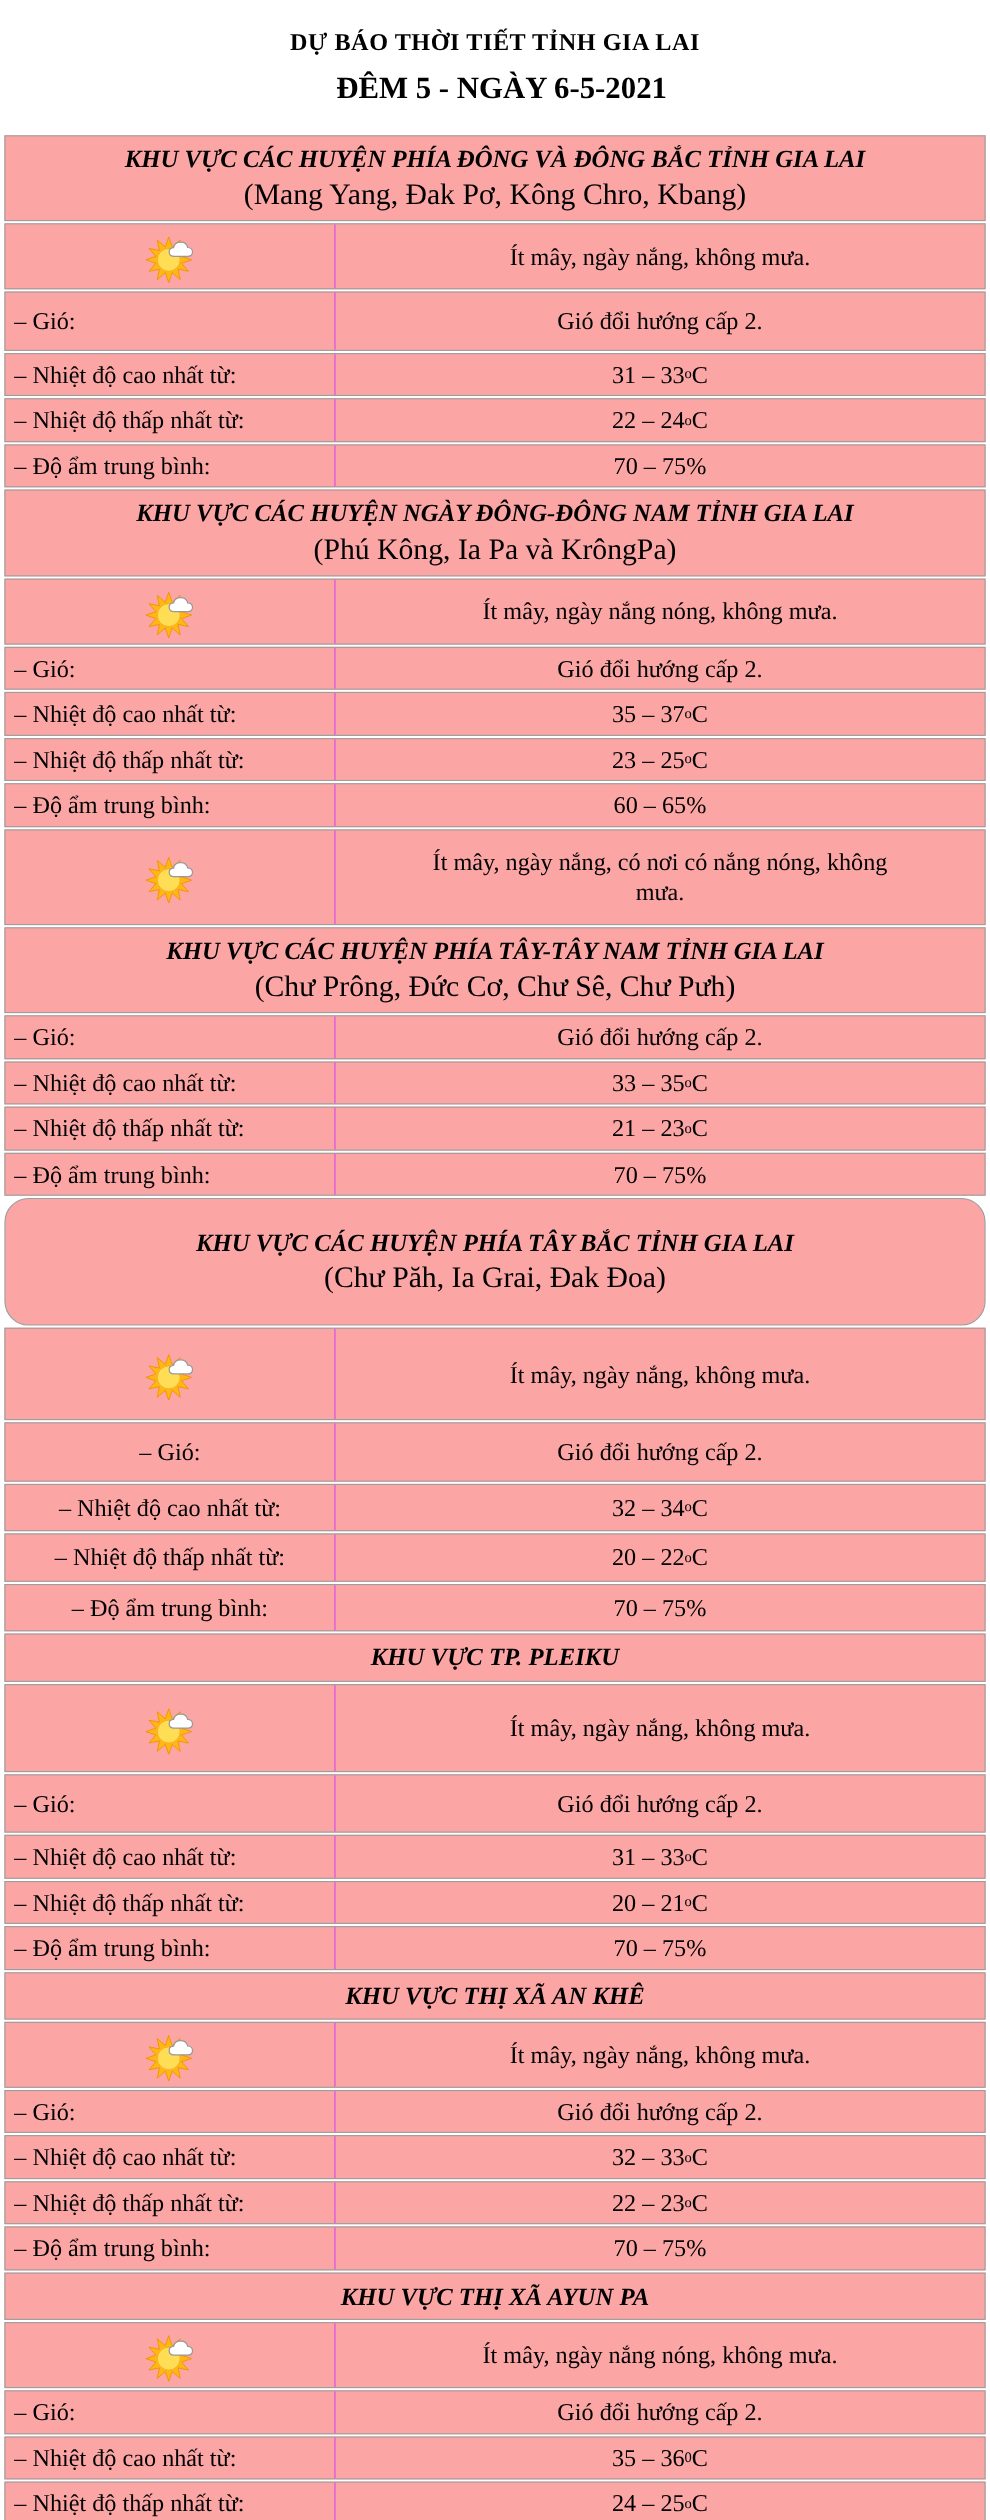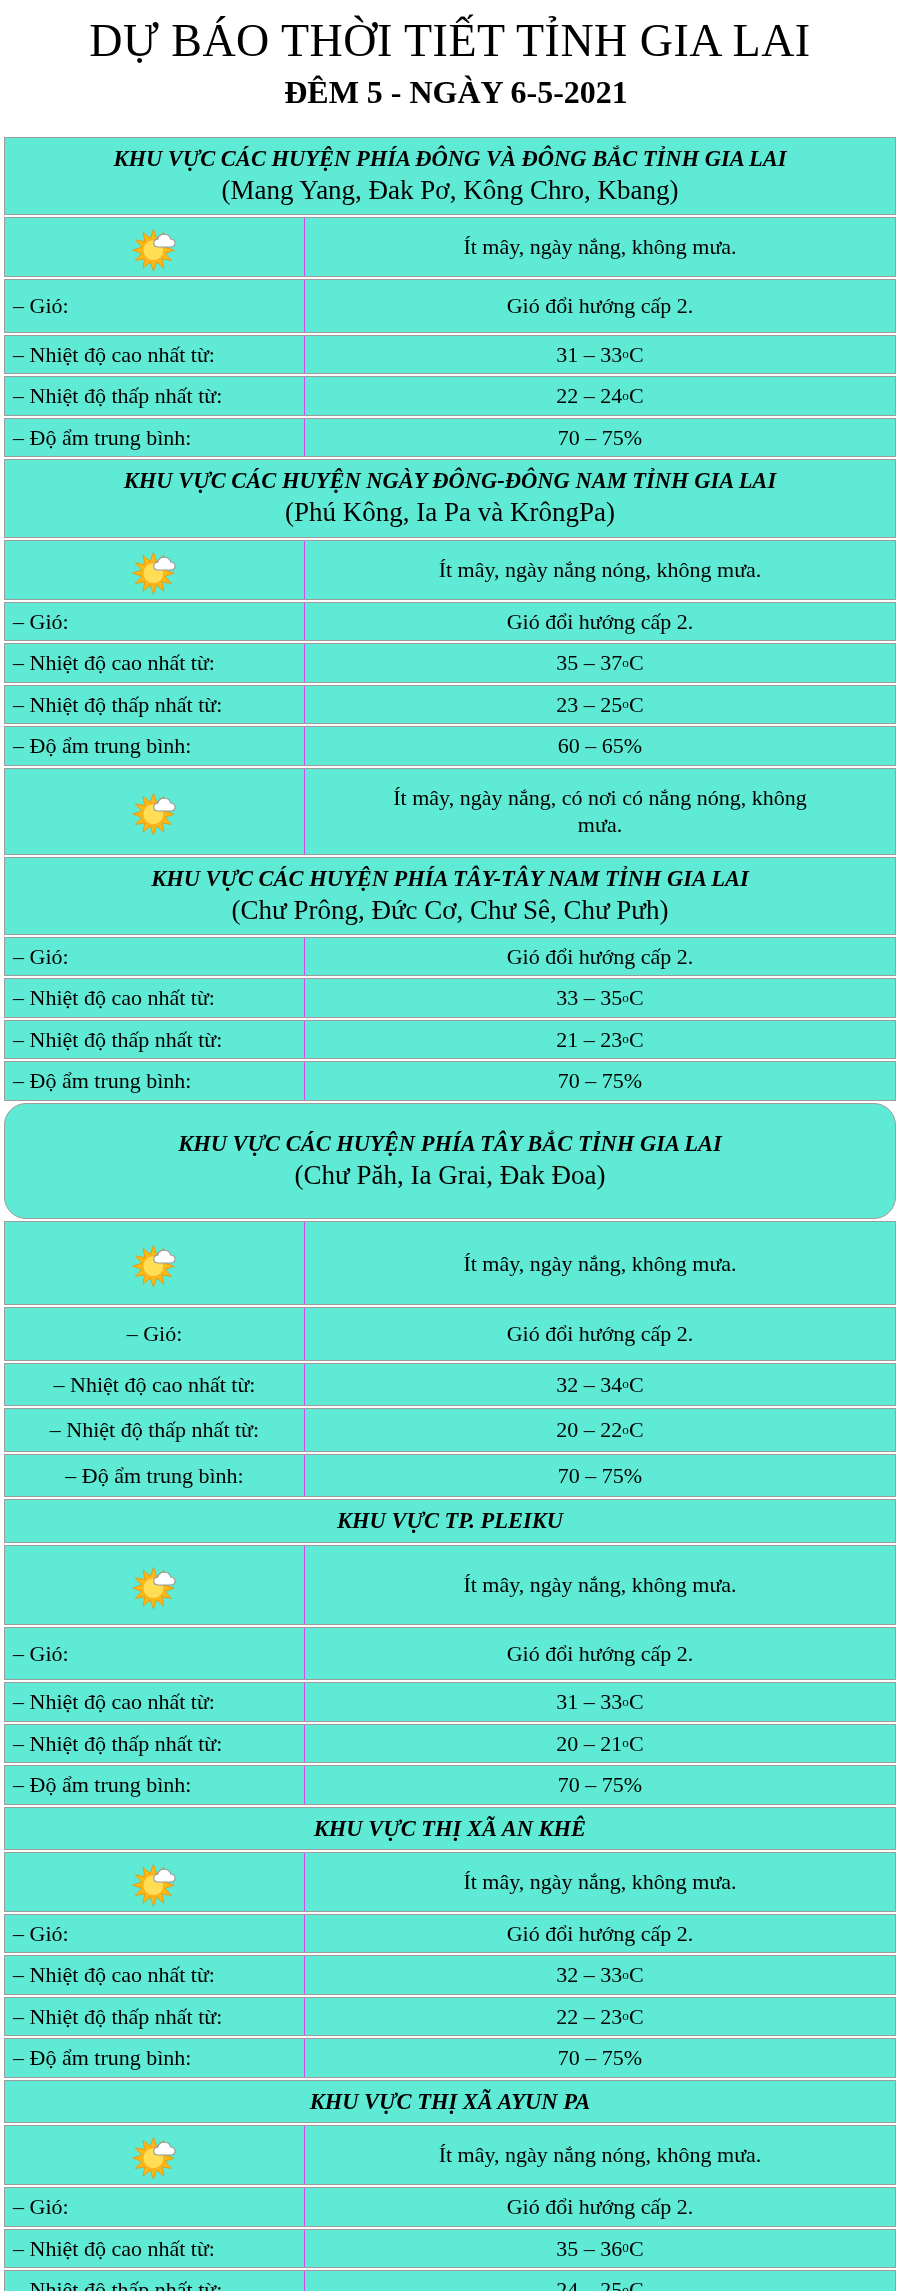--- a/index.html
+++ b/index.html
@@ -5,41 +5,41 @@
   html, body { margin: 0; padding: 0; }
   body {
     width: 900px;
     min-height: 2291px;
     background: #ffffff;
     color: #000000;
     font-family: "Liberation Serif", "DejaVu Serif", serif;
   }
   .masthead { text-align: center; padding-top: 12px; }
   .page-title {
-    font-size: 46px;
-    font-weight: normal;
-    margin: 0;
+    font-size: 22px;
+    font-weight: bold;
+    margin: 12px;
     line-height: 1.25;
     letter-spacing: 0.5px;
   }
   .page-subtitle {
-    font-size: 32px;
+    font-size: 28px;
     font-weight: bold;
     margin: 3px 0 0 12px;
     line-height: 1.2;
   }
   .forecast-table {
     width: 892px;
     margin: 26px auto 0 auto;
   }
   .row {
     border: 1px solid #9d9d9d;
     margin-top: 2px;
     display: flex;
-    background: #5eead4;
+    background: #fca5a5;
   }
   .forecast-table .section:first-of-type .row:first-child { margin-top: 0; }
   .header-row {
     display: block;
     text-align: center;
     padding: 6px 8px;
   }
   .region {
     font-weight: bold;
     font-style: italic;

